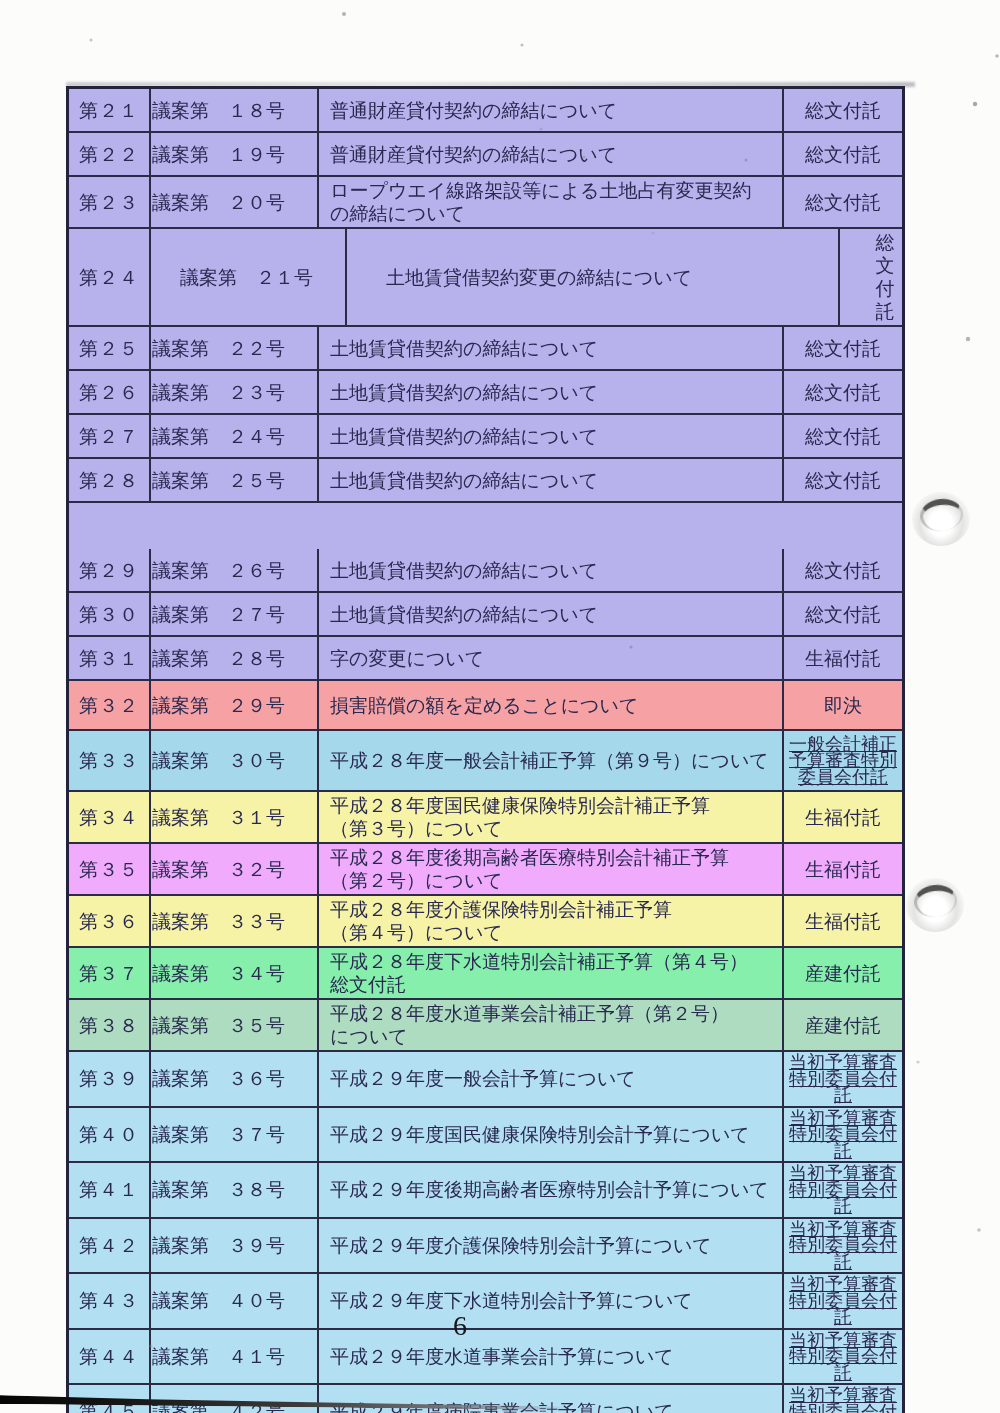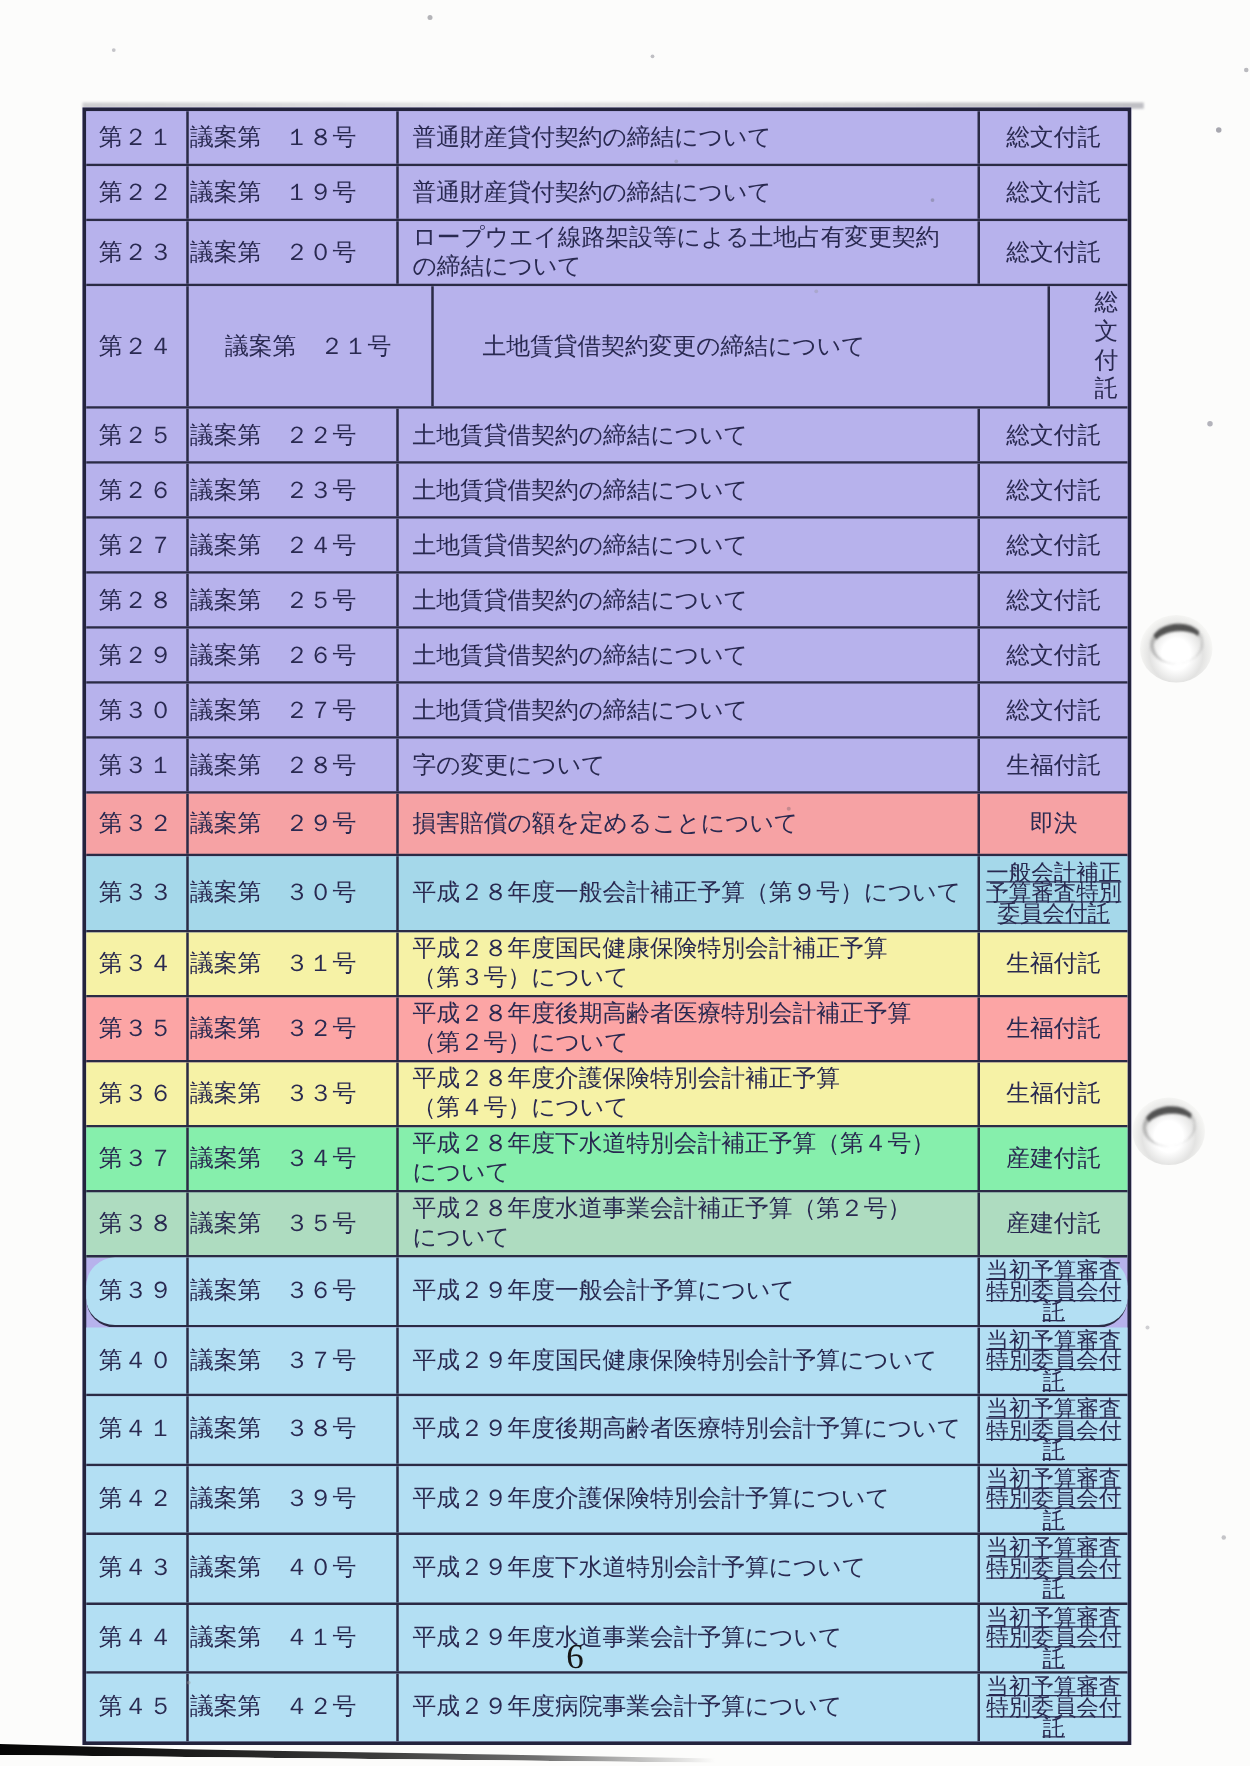--- a/index.html
+++ b/index.html
@@ -211,21 +211,21 @@
         <div class="cell c-bill">
           <span class="txt">議案第　２５号</span>
         </div>
         <div class="cell c-subject">
           <span class="txt">土地賃貸借契約の締結について</span>
         </div>
         <div class="cell c-committee">
           <span class="txt">総文付託</span>
         </div>
       </div>
-      <div class="row r-std" style="background: rgb(183, 178, 236);">
+      <div class="row r-std" style="background: rgb(183, 178, 236); margin-top: 46px;">
         <div class="cell c-no">
           <span class="txt">第２９</span>
         </div>
         <div class="cell c-bill">
           <span class="txt">議案第　２６号</span>
         </div>
         <div class="cell c-subject">
           <span class="txt">土地賃貸借契約の締結について</span>
         </div>
         <div class="cell c-committee">
@@ -298,21 +298,21 @@
           <span class="txt">議案第　３１号</span>
         </div>
         <div class="cell c-subject">
           <span class="txt">平成２８年度国民健康保険特別会計補正予算
 （第３号）について</span>
         </div>
         <div class="cell c-committee">
           <span class="txt">生福付託</span>
         </div>
       </div>
-      <div class="row r-2l" style="background: #fca5a5;">
+      <div class="row r-2l" style="background: #f0abfc;">
         <div class="cell c-no">
           <span class="txt">第３５</span>
         </div>
         <div class="cell c-bill">
           <span class="txt">議案第　３２号</span>
         </div>
         <div class="cell c-subject">
           <span class="txt">平成２８年度後期高齢者医療特別会計補正予算
 （第２号）について</span>
         </div>
@@ -337,42 +337,42 @@
       </div>
       <div class="row r-2l" style="background: #86efac;">
         <div class="cell c-no">
           <span class="txt">第３７</span>
         </div>
         <div class="cell c-bill">
           <span class="txt">議案第　３４号</span>
         </div>
         <div class="cell c-subject">
           <span class="txt">平成２８年度下水道特別会計補正予算（第４号）
-について</span>
+総文付託</span>
         </div>
         <div class="cell c-committee">
           <span class="txt">産建付託</span>
         </div>
       </div>
       <div class="row r-2l" style="background: rgb(174, 220, 192);">
         <div class="cell c-no">
           <span class="txt">第３８</span>
         </div>
         <div class="cell c-bill">
           <span class="txt">議案第　３５号</span>
         </div>
         <div class="cell c-subject">
           <span class="txt">平成２８年度水道事業会計補正予算（第２号）
 について</span>
         </div>
         <div class="cell c-committee">
           <span class="txt">産建付託</span>
         </div>
       </div>
-      <div class="row r-lg" style="background: rgb(179, 223, 243); border-radius: 23px;">
+      <div class="row r-lg" style="background: rgb(179, 223, 243);">
         <div class="cell c-no">
           <span class="txt">第３９</span>
         </div>
         <div class="cell c-bill">
           <span class="txt">議案第　３６号</span>
         </div>
         <div class="cell c-subject">
           <span class="txt">平成２９年度一般会計予算について</span>
         </div>
         <div class="cell c-committee small">

